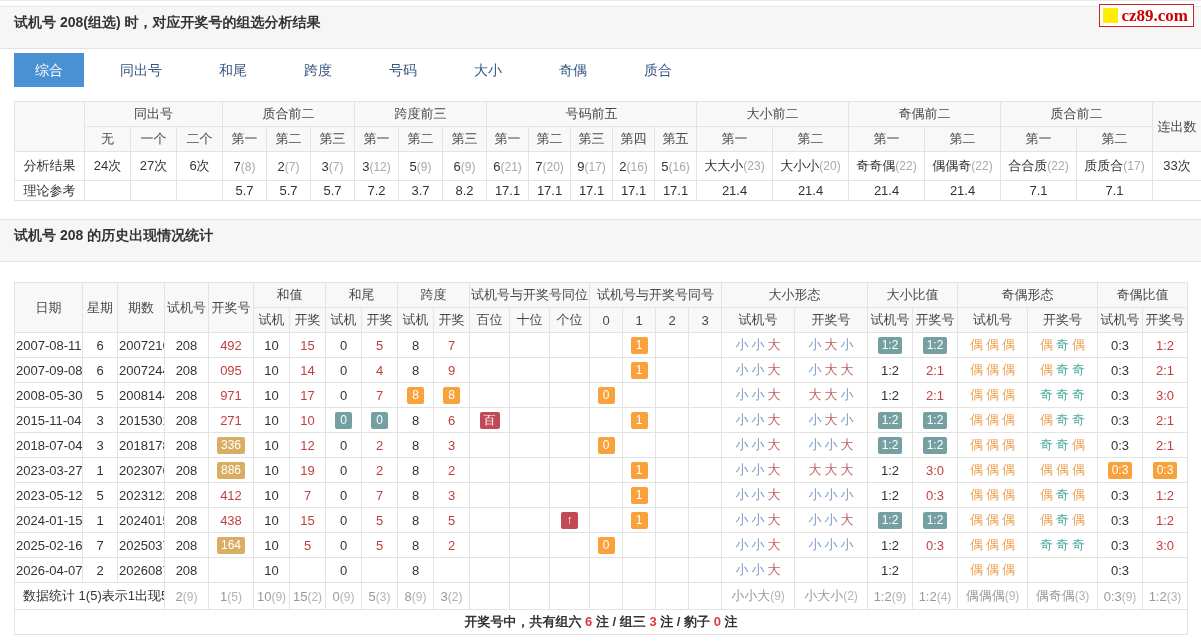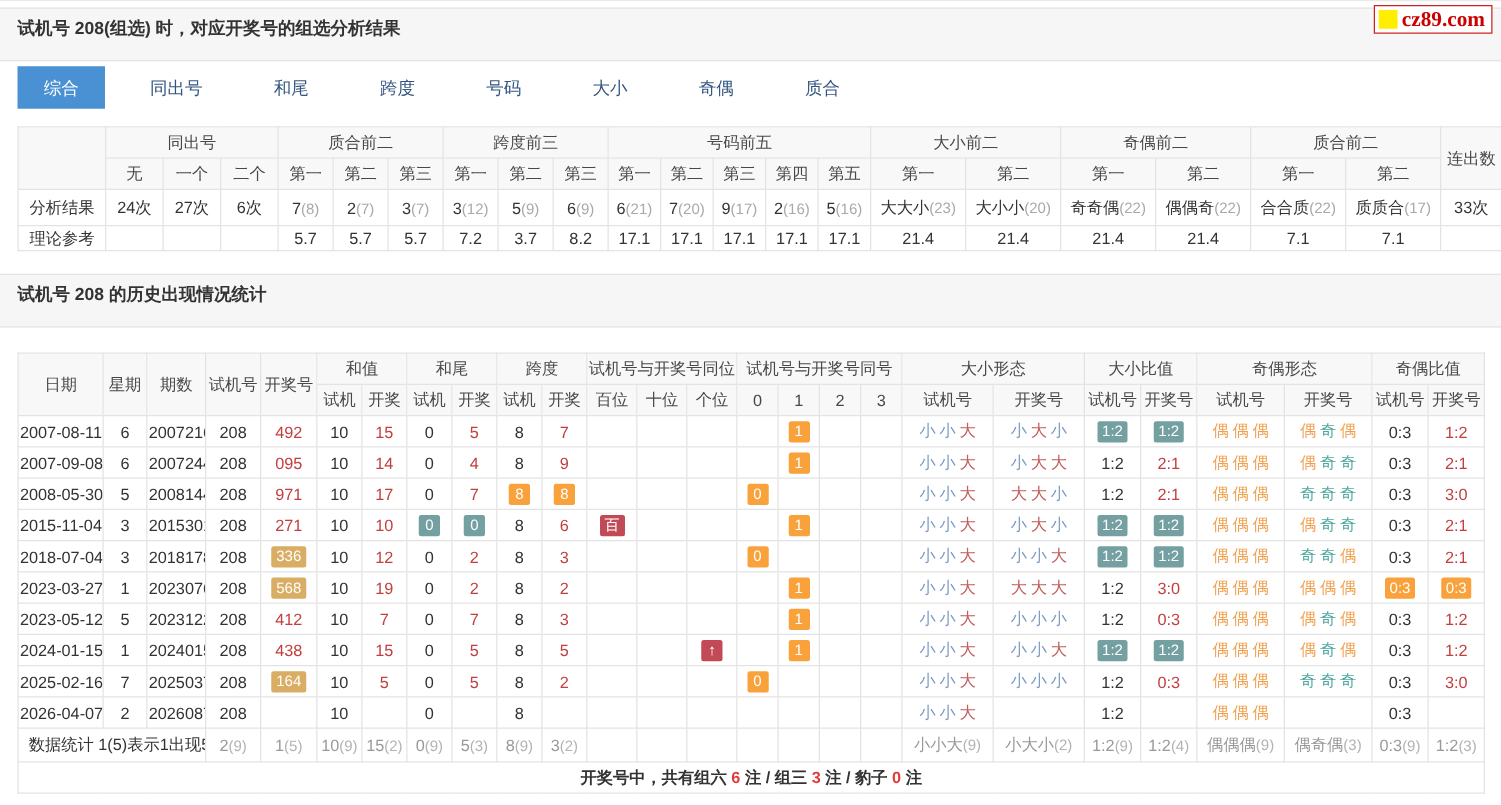--- a/index.html
+++ b/index.html
@@ -418,21 +418,21 @@
         <td><span class="chx ch-e">偶</span><span class="chx ch-e">偶</span><span class="chx ch-e">偶</span></td>
         <td><span class="chx ch-o">奇</span><span class="chx ch-o">奇</span><span class="chx ch-e">偶</span></td>
         <td>0:3</td>
         <td><span class="red">2:1</span></td>
       </tr>
       <tr>
         <td>2023-03-27</td>
         <td>1</td>
         <td>2023076</td>
         <td>208</td>
-        <td><span class="box box-g">568</span></td>
+        <td><span class="box box-g">886</span></td>
         <td>10</td>
         <td><span class="red">19</span></td>
         <td>0</td>
         <td><span class="red">2</span></td>
         <td>8</td>
         <td><span class="red">2</span></td>
         <td></td>
         <td></td>
         <td></td>
         <td></td>

